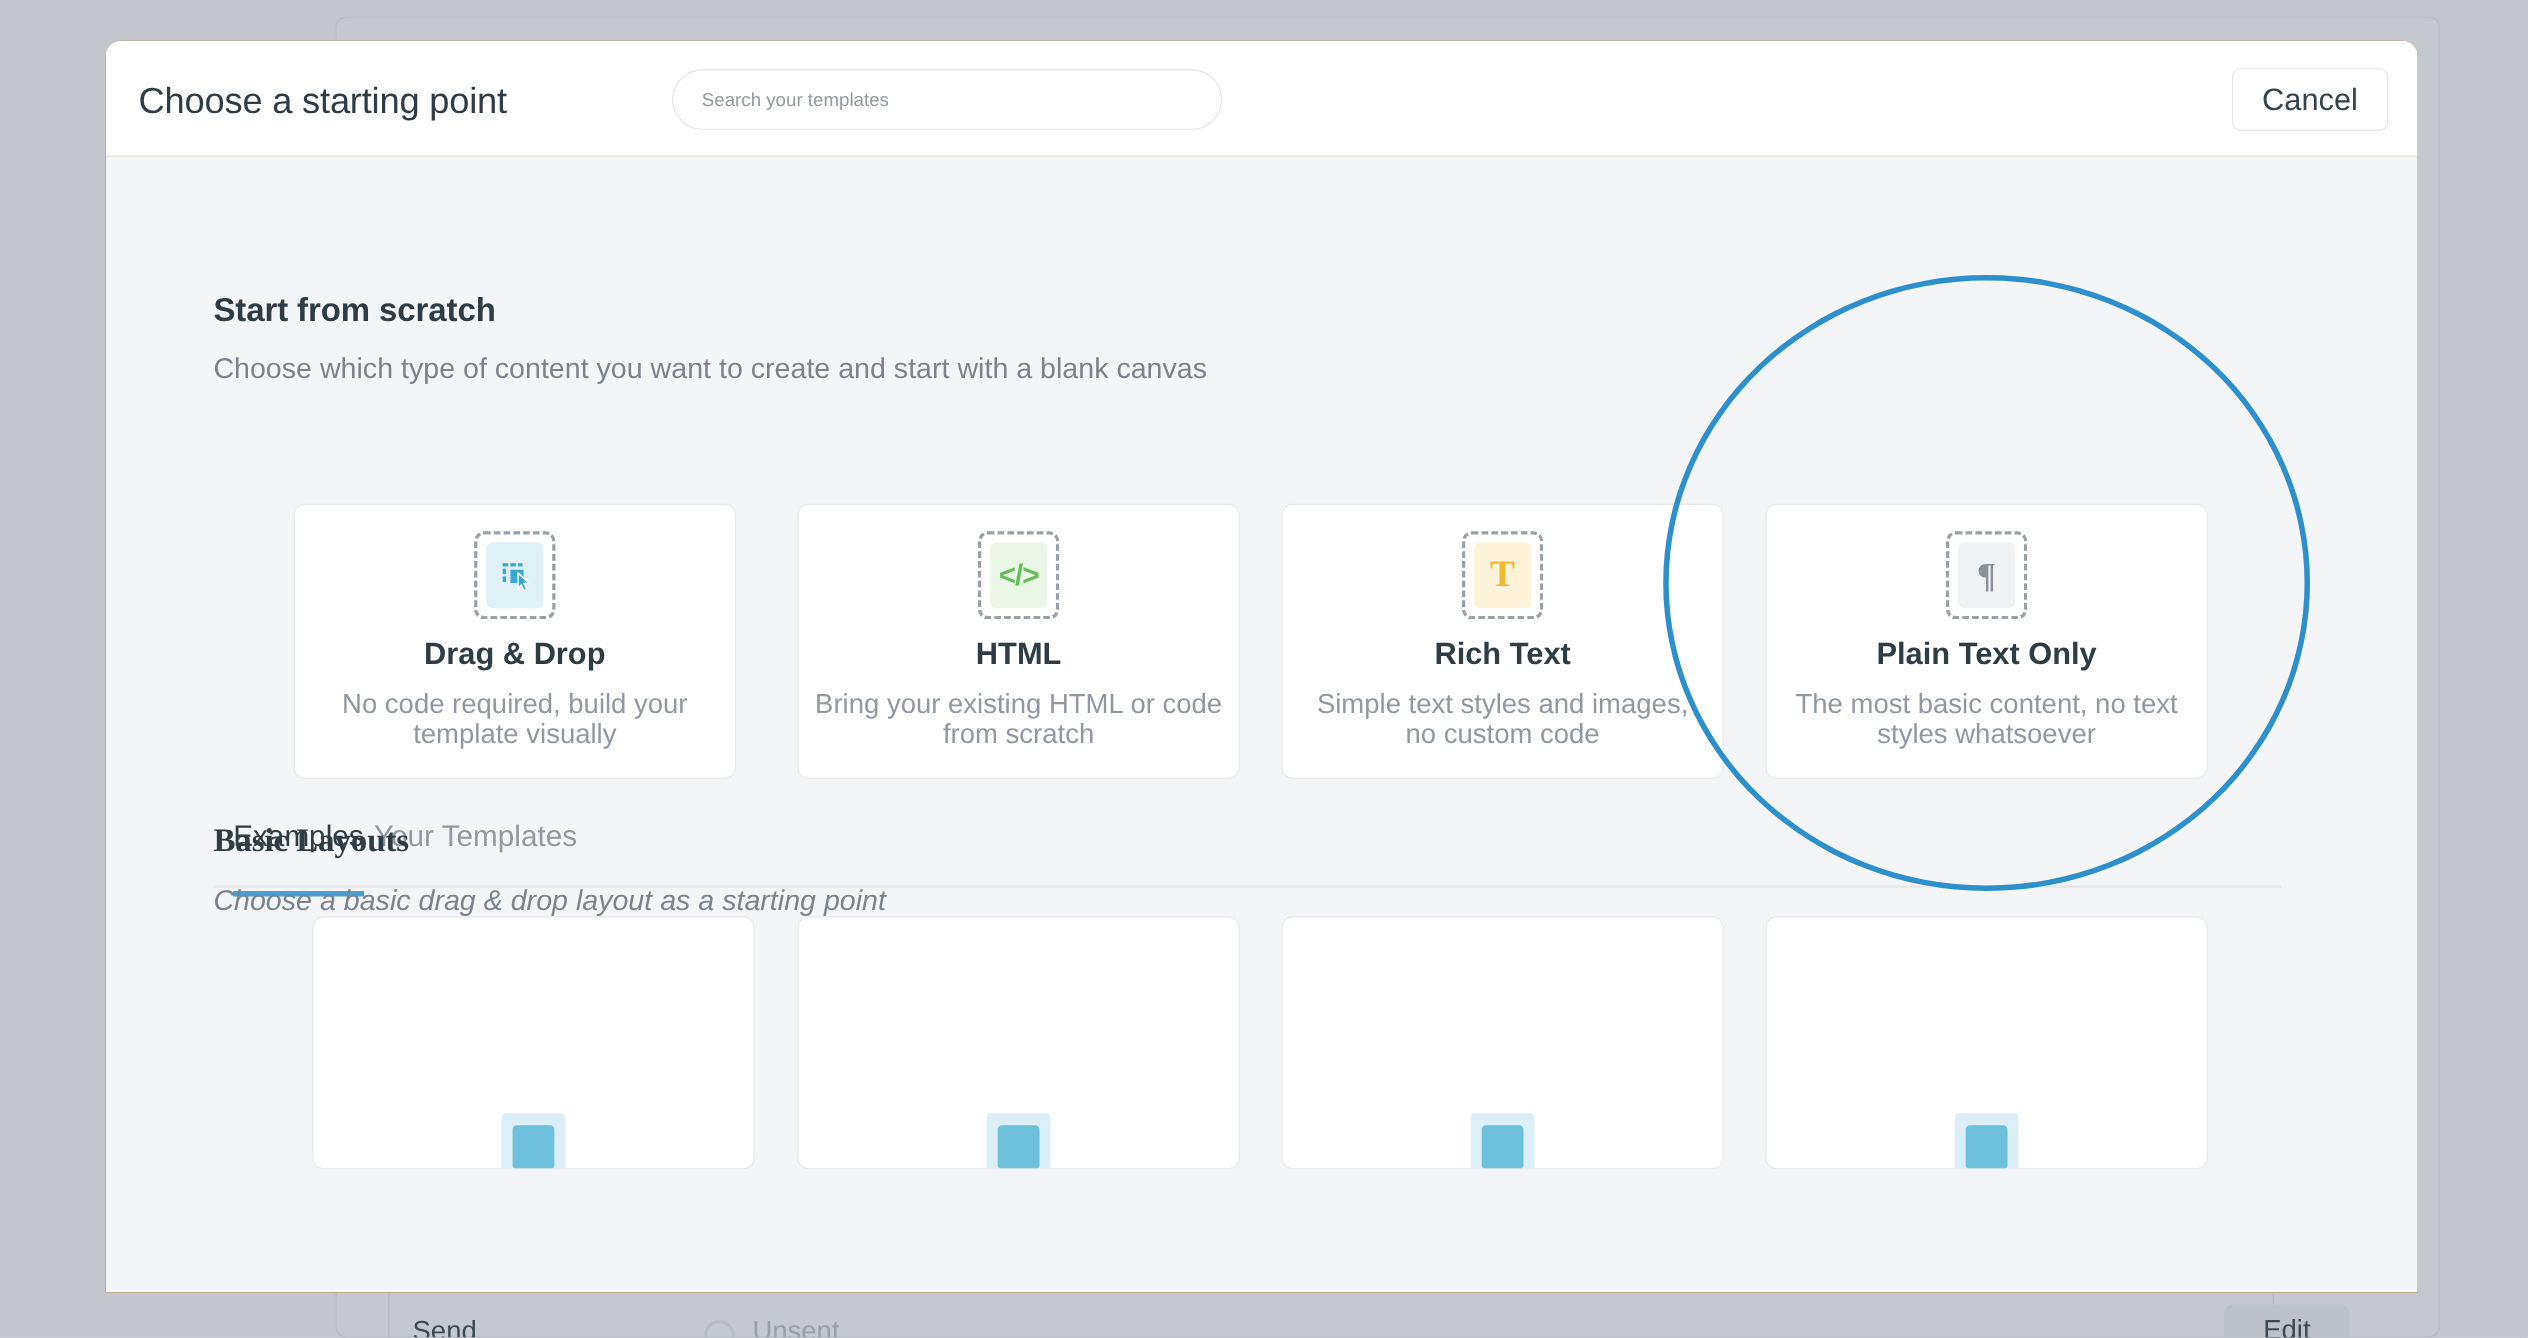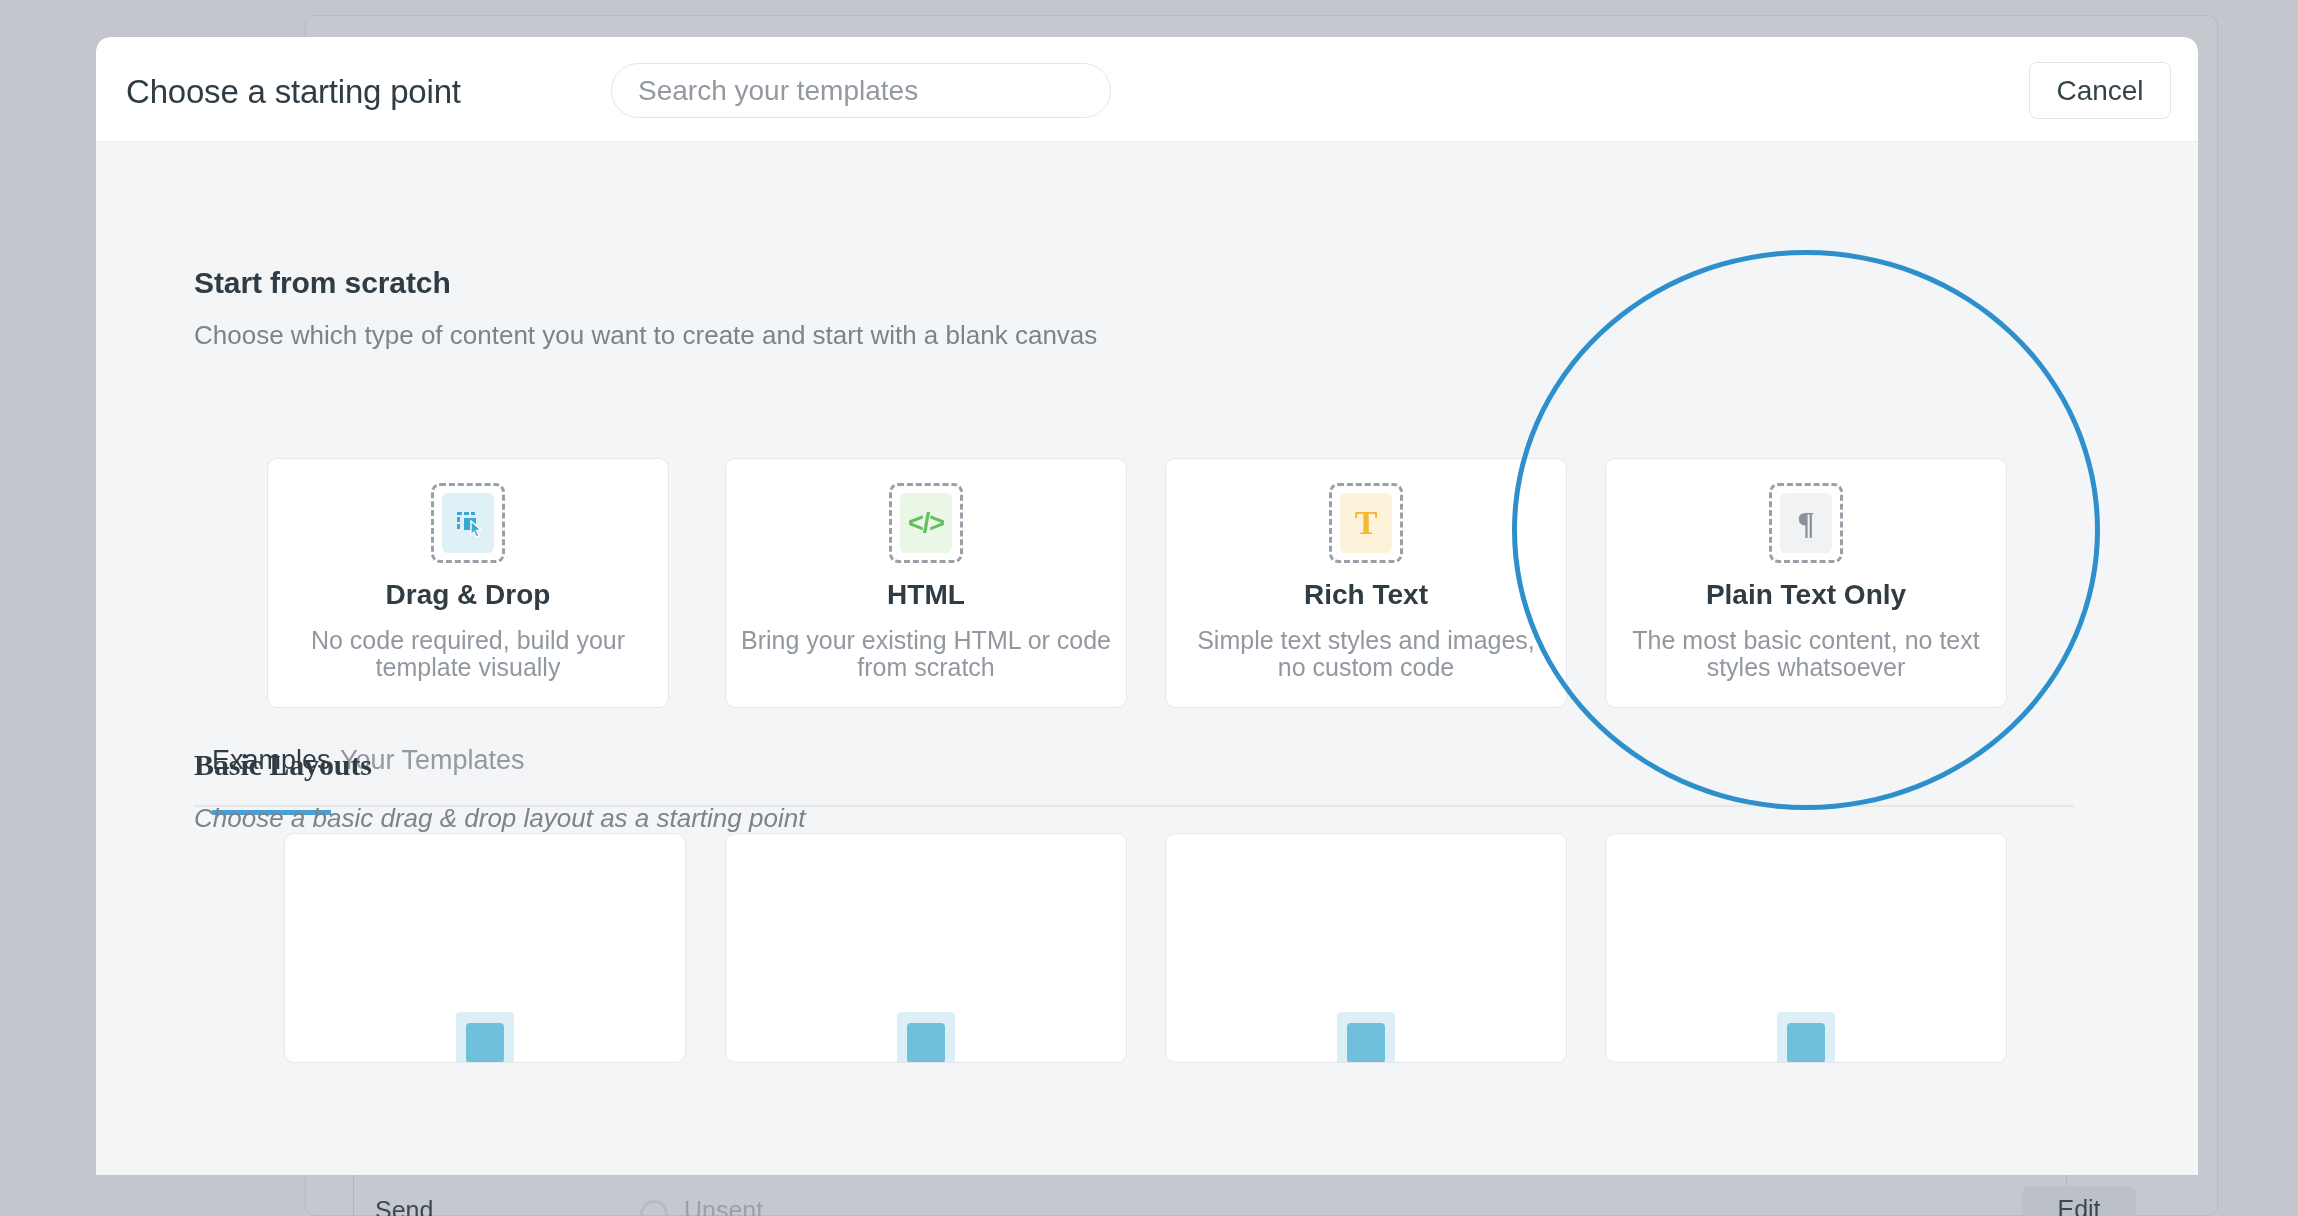--- a/index.html
+++ b/index.html
@@ -125,21 +125,21 @@
     position: absolute;
     left: 515px;
     top: 26px;
     width: 500px;
     height: 55px;
     border: 1px solid #e2e4e7;
     border-radius: 28px;
     background: #ffffff;
     padding: 0 26px;
     font-family: "Liberation Sans", sans-serif;
-    font-size: 28px;
+    font-size: 17px;
     color: #3b4a52;
     outline: none;
   }
   .search-input::placeholder { color: #9399a1; }
 
   .cancel-button {
     position: absolute;
     right: 27px;
     top: 25px;
     width: 142px;

